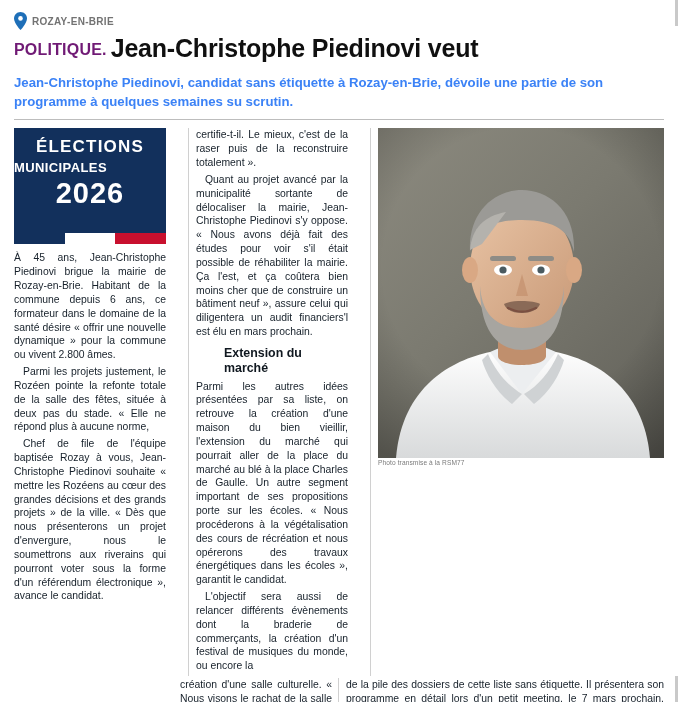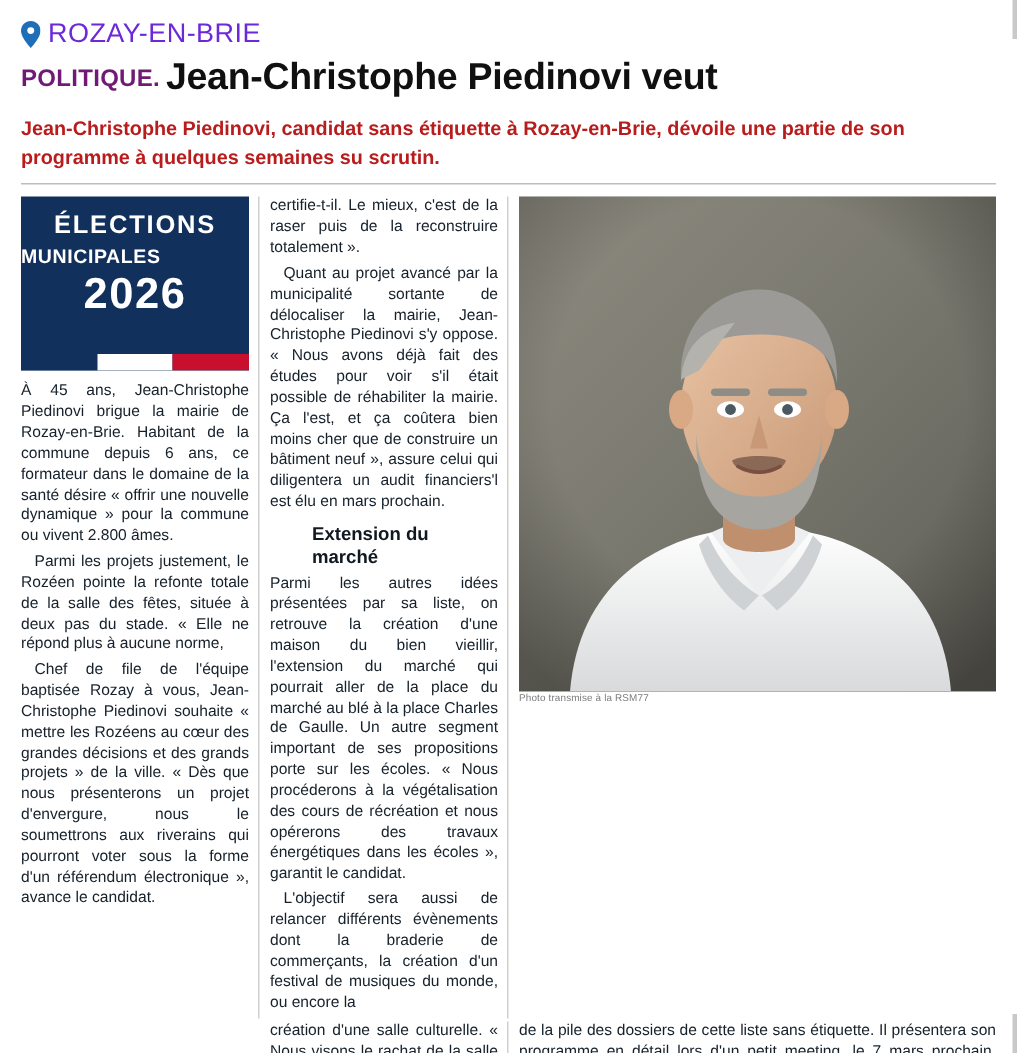--- a/index.html
+++ b/index.html
@@ -41,24 +41,24 @@
   }
   .pin-icon {
     width: 13px;
     height: 18px;
     display: inline-block;
     position: relative;
     flex: 0 0 auto;
   }
   .pin-icon svg { display: block; }
   .locality-name {
-    font-size: 18px;
-    font-weight: normal;
+    font-size: 10px;
+    font-weight: bold;
     letter-spacing: 0.3px;
-    color: #6d28d9;
+    color: #737373;
   }
 
   
   .headline-block {
     margin: 4px 0 0 0;
     padding-bottom: 2px;
   }
   .headline-line1 {
     font-size: 25px;
     font-weight: bold;
@@ -80,36 +80,36 @@
     font-weight: bold;
     line-height: 1.2;
     color: #101010;
     letter-spacing: -0.2px;
   }
 
   
   .standfirst {
     font-size: 13.2px;
     line-height: 1.42;
-    color: #b91c1c;
+    color: #3b82f6;
     margin: 10px 0 4px 0;
     font-weight: bold;
     max-width: 630px;
   }
   .rule {
     border: 0;
     border-top: 1px solid #bdbdbd;
     margin: 8px 0 8px 0;
   }
 
   
   .body-grid {
     display: grid;
     grid-template-columns: 152px 152px 1fr;
-    column-gap: 14px;
+    column-gap: 30px;
     position: relative;
   }
   .col {
     position: relative;
   }
   .col-sep {
     position: absolute;
     top: 0;
     bottom: 0;
     width: 1px;

